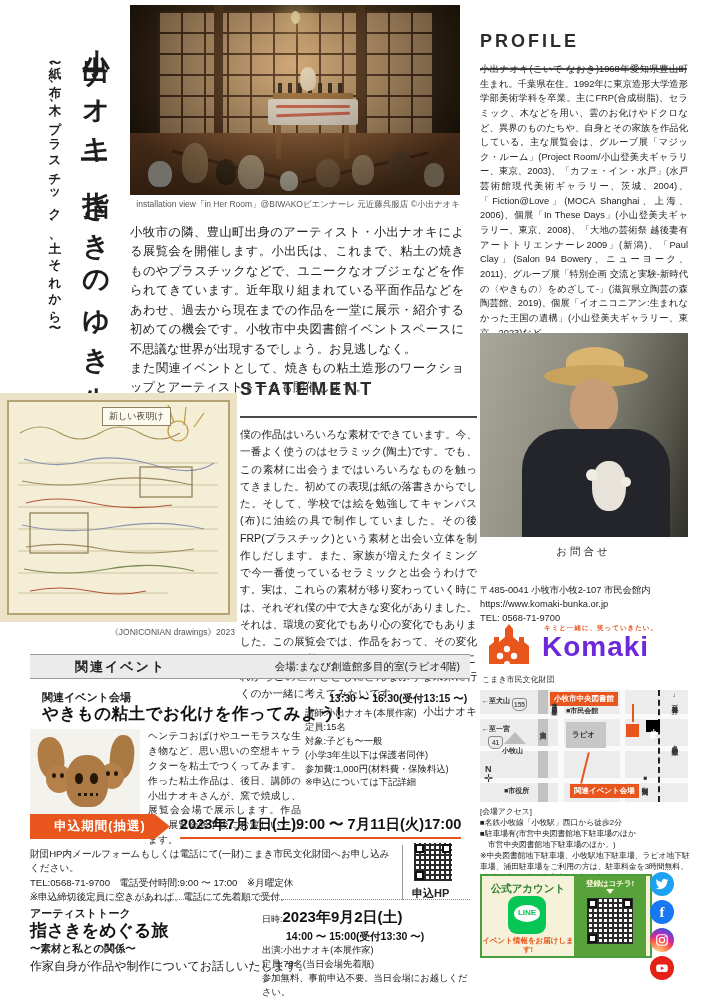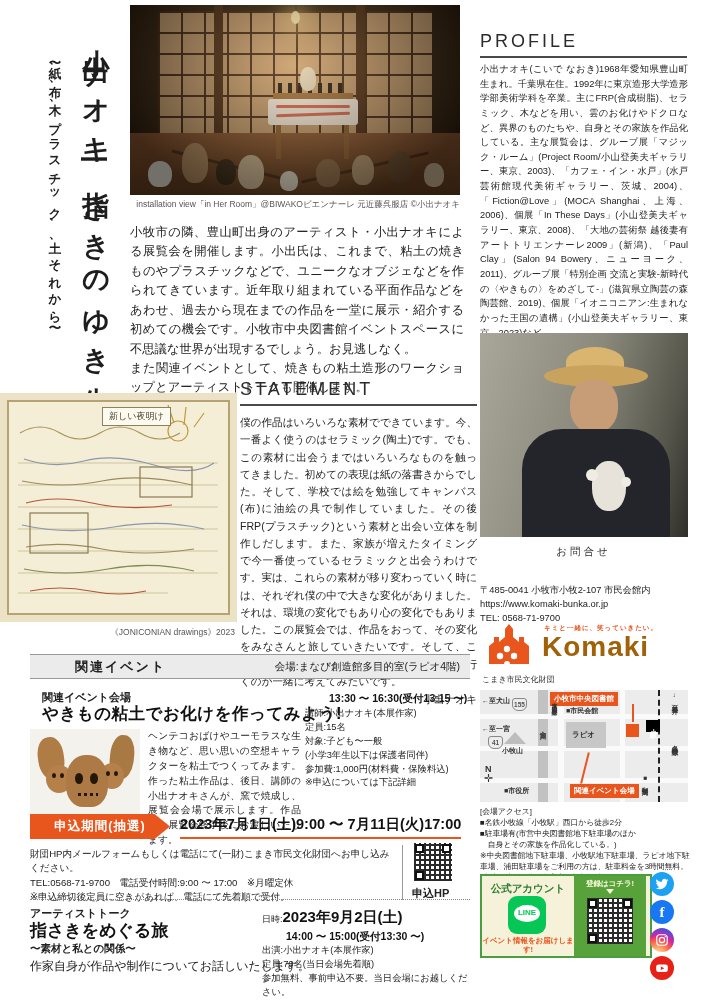--- a/index.html
+++ b/index.html
@@ -35,21 +35,21 @@
   .hero .shade{position:absolute;inset:0;
     background:radial-gradient(ellipse at 50% 32%,rgba(255,215,150,.22),rgba(0,0,0,.5) 78%);}
   .hero-cap{position:absolute;left:130px;top:199px;width:330px;text-align:right;
     font-size:8.5px;color:#555;}
   
   .intro{position:absolute;left:130px;top:223px;width:334px;font-size:12.3px;line-height:1.58;
     color:#222;text-align:justify;}
   
   .statement{position:absolute;left:240px;top:379px;width:237px;}
   .sec-head{font-size:18px;letter-spacing:3px;color:#2b2b2b;border-bottom:2px solid #4a4a4a;
-    padding-bottom:4px;font-weight:400;}
+    padding-bottom:16px;font-weight:700;}
   .statement .body{margin-top:8px;font-size:10.6px;line-height:1.63;text-align:justify;color:#222;}
   .statement .sign{margin-top:3px;text-align:right;font-size:10.6px;color:#222;}
   
   .drawing{position:absolute;left:0;top:393px;width:237px;height:229px;background:#ece3c6;overflow:hidden;}
   .drawing .inner{position:absolute;inset:7px;background:#f5eed6;border:2px solid #b5a371;}
   .drawing .label{position:absolute;left:102px;top:14px;background:#fdfaf0;border:1px solid #8d8060;
     padding:2px 6px;font-size:9px;color:#4a3e28;}
   .draw-cap{position:absolute;left:0;top:627px;width:235px;text-align:right;font-size:8.5px;color:#555;}
   
   .profile-head{position:absolute;left:480px;top:31px;width:207px;}
@@ -64,21 +64,21 @@
   .portrait .sculpt{position:absolute;left:112px;top:128px;width:34px;height:50px;border-radius:45%;background:#e7e3da;}
   .portrait .sculpt i{position:absolute;border-radius:50%;background:#efece4;}
   .contact-head{position:absolute;left:480px;top:545px;width:207px;text-align:center;font-size:10.5px;
     letter-spacing:3px;color:#333;}
   .contact-org{position:absolute;left:480px;top:560px;width:207px;font-size:15.5px;font-weight:700;
     letter-spacing:1px;color:#1d1d1d;}
   .contact-info{position:absolute;left:480px;top:584px;width:207px;font-size:9.3px;line-height:1.5;color:#222;}
   .komaki{position:absolute;left:482px;top:620px;width:205px;height:52px;}
   .komaki svg{position:absolute;left:0;top:0;}
   .komaki .tag{position:absolute;left:62px;top:4px;font-size:6.5px;color:#e8551d;font-weight:700;letter-spacing:1px;}
-  .komaki .word{position:absolute;left:60px;top:11px;font-size:28px;font-weight:700;color:#a16207;letter-spacing:1px;text-align:right;}
+  .komaki .word{position:absolute;left:60px;top:11px;font-size:28px;font-weight:700;color:#6d28d9;letter-spacing:1px;text-align:right;}
   .komaki-sub{position:absolute;left:482px;top:674px;font-size:8px;color:#333;}
   
   .map{position:absolute;left:480px;top:690px;width:208px;height:112px;background:#ececec;overflow:hidden;font-weight:600;}
   .map .road{position:absolute;background:#fafafa;}
   .map .river{position:absolute;left:58px;top:0;width:10px;height:112px;background:#c2c2c2;}
   .map .rail{position:absolute;left:178px;top:0;width:0;height:112px;border-left:2px dashed #222;}
   .map .lbl{position:absolute;font-size:7px;color:#333;}
   .map .vlbl{position:absolute;font-size:6.5px;color:#333;writing-mode:vertical-rl;letter-spacing:1px;}
   .map .red{background:#e8551d;color:#fff;font-size:7.5px;font-weight:700;padding:2px 4px;}
   .map .blk{position:absolute;background:#000;color:#fff;}
@@ -297,21 +297,21 @@
     <div class="lbl" style="left:24px;top:96px">■市役所</div>
     <div class="vlbl" style="left:160px;top:84px">■郵便局</div>
     <div class="lbl" style="left:5px;top:74px;font-size:9px;font-weight:700">N</div>
     <div class="lbl" style="left:4px;top:82px;font-size:11px">✛</div>
   </div>
 
   <div class="access">
     <div>[会場アクセス]</div>
     <div>■名鉄小牧線「小牧駅」西口から徒歩2分</div>
     <div>■駐車場有(市営中央図書館地下駐車場のほか</div>
-    <div>　自身とその家族を作品化している。)</div>
+    <div>　市営中央図書館地下駐車場のほか。)</div>
     <div>※中央図書館地下駐車場、小牧駅地下駐車場、ラピオ地下駐車場、浦田駐車場をご利用の方は、駐車料金を3時間無料。(中央図書館1階総合案内で認証が必要です。)</div>
   </div>
 
   <div class="linebox">
     <div class="lft">
       <div class="official">公式アカウント</div>
       <div class="line-icon">
         <i></i>
           <b>LINE</b>
       </div>

